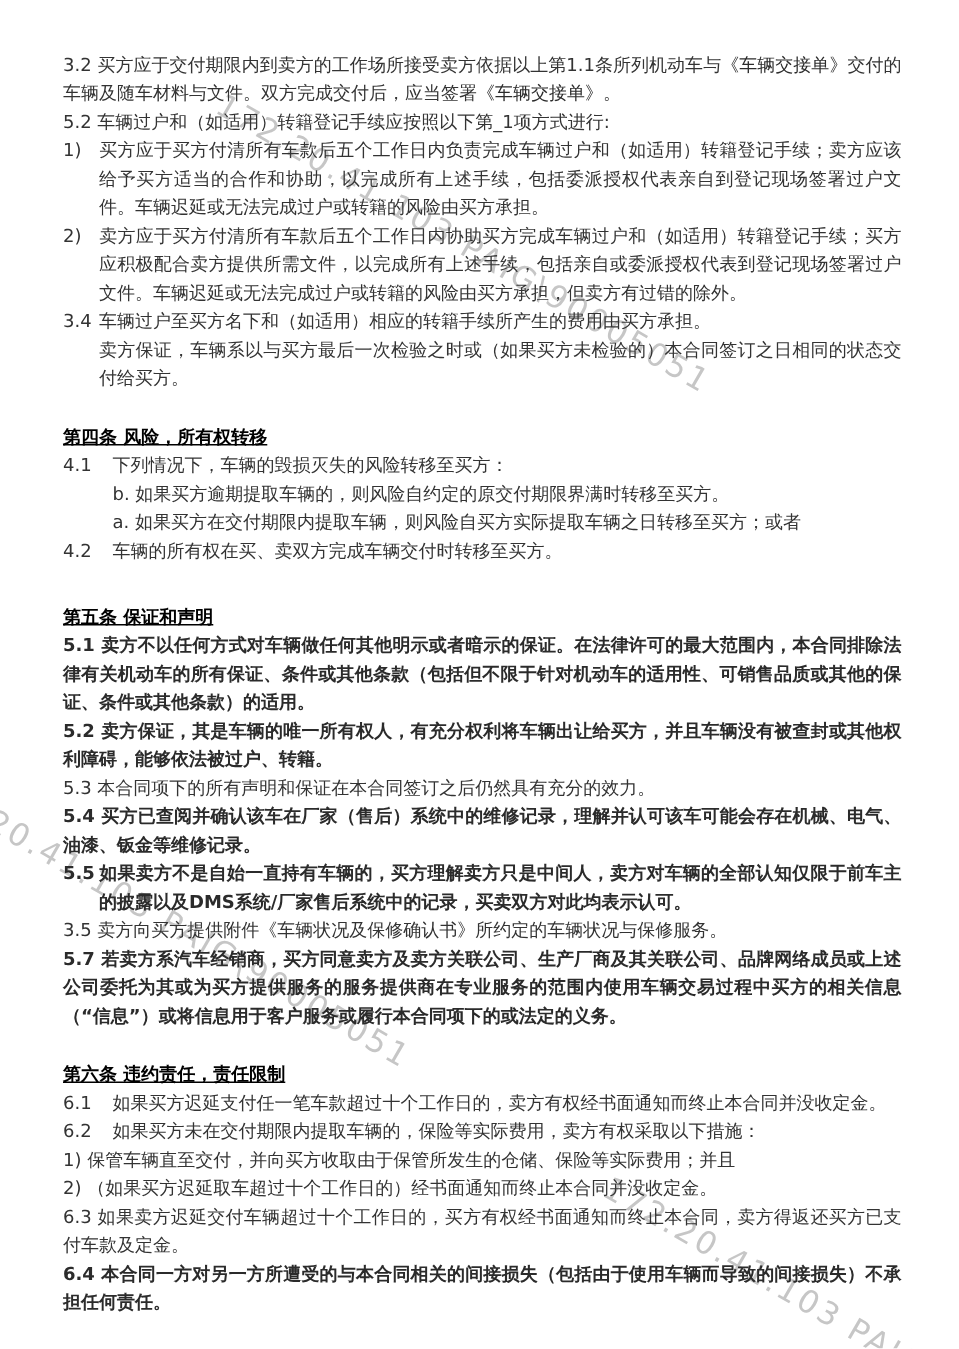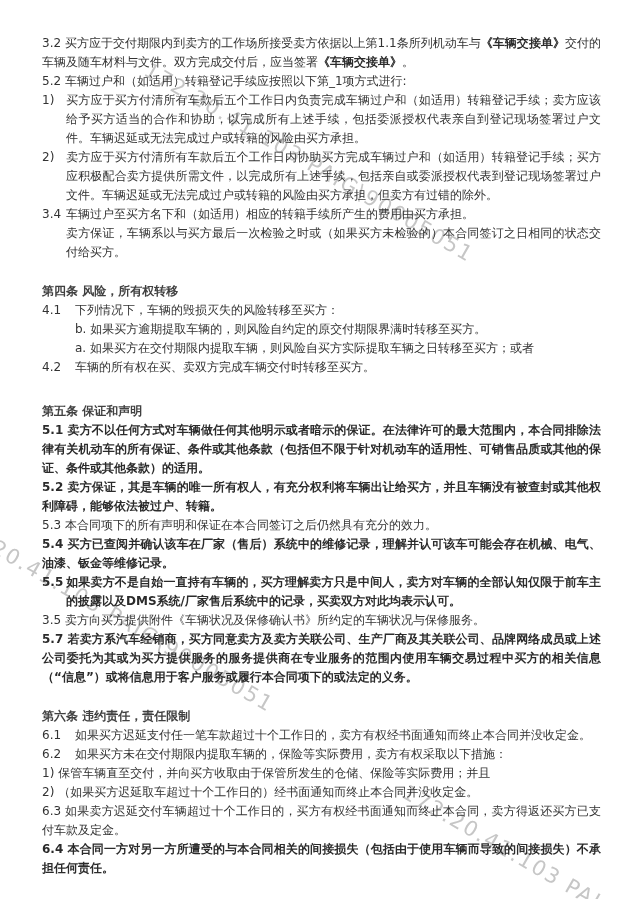--- a/index.html
+++ b/index.html
@@ -15,23 +15,23 @@
     transform-origin:0 0;transform:rotate(30deg);
     font-family:"DejaVu Sans","Liberation Sans",sans-serif;
   }
   .doc{
     position:absolute;left:0;top:0;width:639px;height:899px;
     box-sizing:border-box;padding:34px 38px 0 42px;
     font-size:12px;line-height:19px;color:#333333;
     text-align:justify;z-index:1;
   }
   .para{margin:0;}
-  .para .b{font-weight:bold;color:#2b2b2b;}
+  .para .b{font-weight:normal;color:#2b2b2b;}
   .para.bold{font-weight:bold;color:#2b2b2b;}
-  .heading{font-weight:bold;color:#404040;}
+  .heading{font-weight:bold;color:#000000;text-decoration:underline;}
   .hang{padding-left:var(--mw,24px);}
   .hang .marker{display:inline-block;width:var(--mw,24px);margin-left:calc(-1 * var(--mw,24px));text-align:left;}
 </style>
 </head>
 <body>
 
 <div class="page">
   <div class="wm-layer">
       <span class="wm" style="left: 152px; top: 58px; color: rgb(198, 198, 198); font-size: 21px; transform: rotate(30deg);">172.20.41.103 PAIG\90005051</span>
       <span class="wm" style="left: -48px; top: 508px; color: rgb(198, 198, 198); font-size: 21px; transform: rotate(30deg);">172.20.41.103 PAIG\90005051</span>

